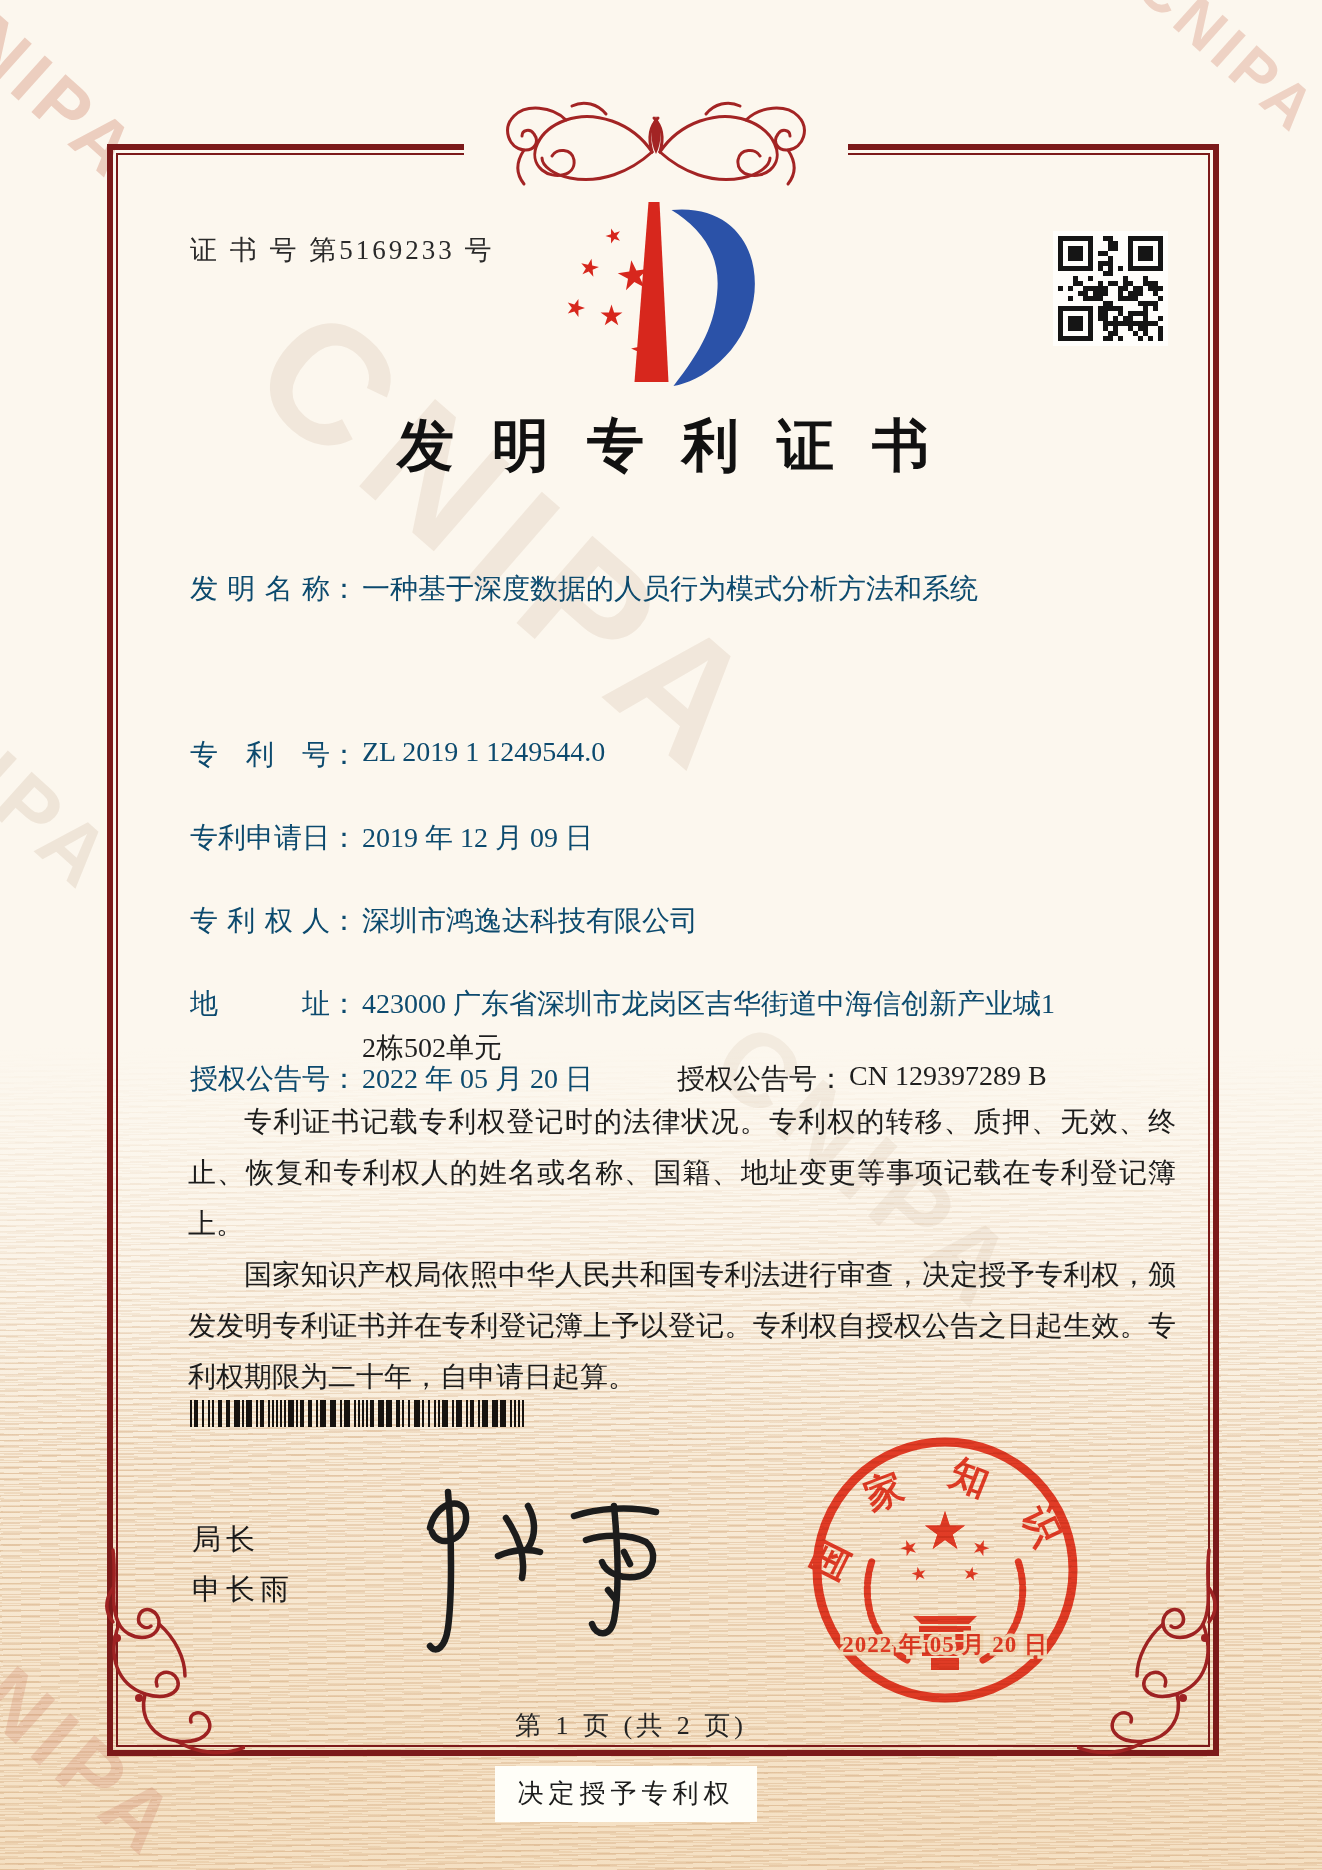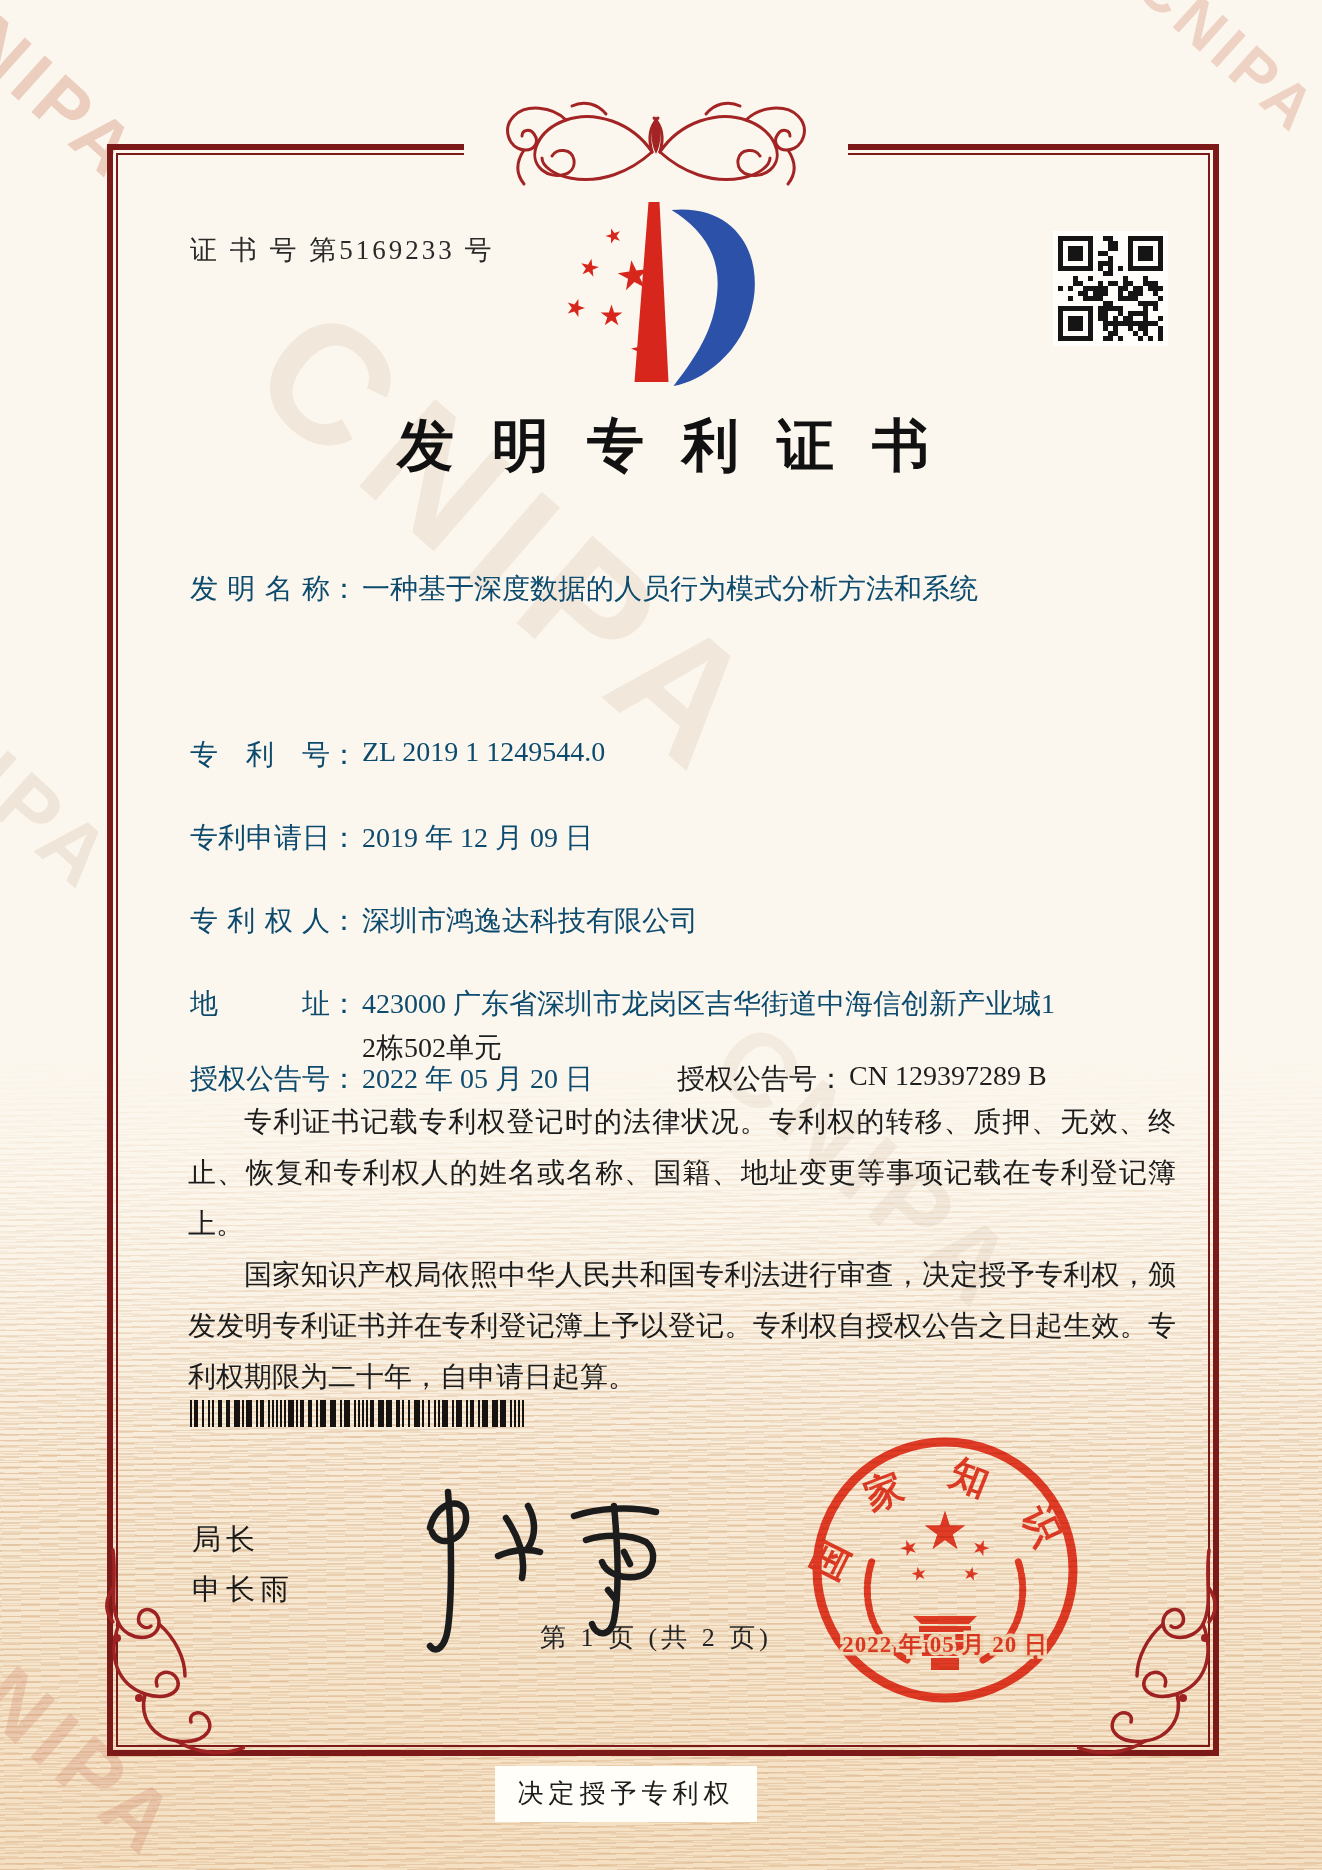--- a/index.html
+++ b/index.html
@@ -56,22 +56,22 @@
   .legal p{margin:0;text-indent:56px;}
   
   .barcode{position:absolute;left:190px;top:1400px;width:337px;height:27px;z-index:4;}
   .barcode i{position:absolute;top:0;height:27px;background:#16120f;display:block;}
   .signer-title{position:absolute;left:192px;top:1520px;z-index:4;font-size:29px;letter-spacing:5px;
      font-family:"Liberation Sans","DejaVu Sans",sans-serif;color:#1a1a1a;}
   .signer-name{position:absolute;left:192px;top:1570px;z-index:4;font-size:29px;letter-spacing:5px;
      font-family:"Liberation Sans","DejaVu Sans",sans-serif;color:#1a1a1a;}
   .signature{position:absolute;left:378px;top:1478px;z-index:5;}
   .seal{position:absolute;left:795px;top:1420px;z-index:6;mix-blend-mode:multiply;opacity:.95;}
-  .pagefooter{position:absolute;left:0;top:1620px;width:1262px;z-index:4;text-align:center;
-     font-size:26px;letter-spacing:4px;color:#242424;padding-left:25px;}
+  .pagefooter{position:absolute;left:0;top:1708px;width:1262px;z-index:4;text-align:center;
+     font-size:26px;letter-spacing:4px;color:#242424;}
   .contnote{position:absolute;left:495px;top:1766px;width:262px;height:56px;z-index:4;
      background:#fffef8;text-align:center;line-height:56px;font-size:26px;letter-spacing:5px;color:#1c1c1c;}
 </style>
 </head>
 <body>
 
 <div class="page">
 
   <div class="texture"></div>
   <div class="texfade"></div>

